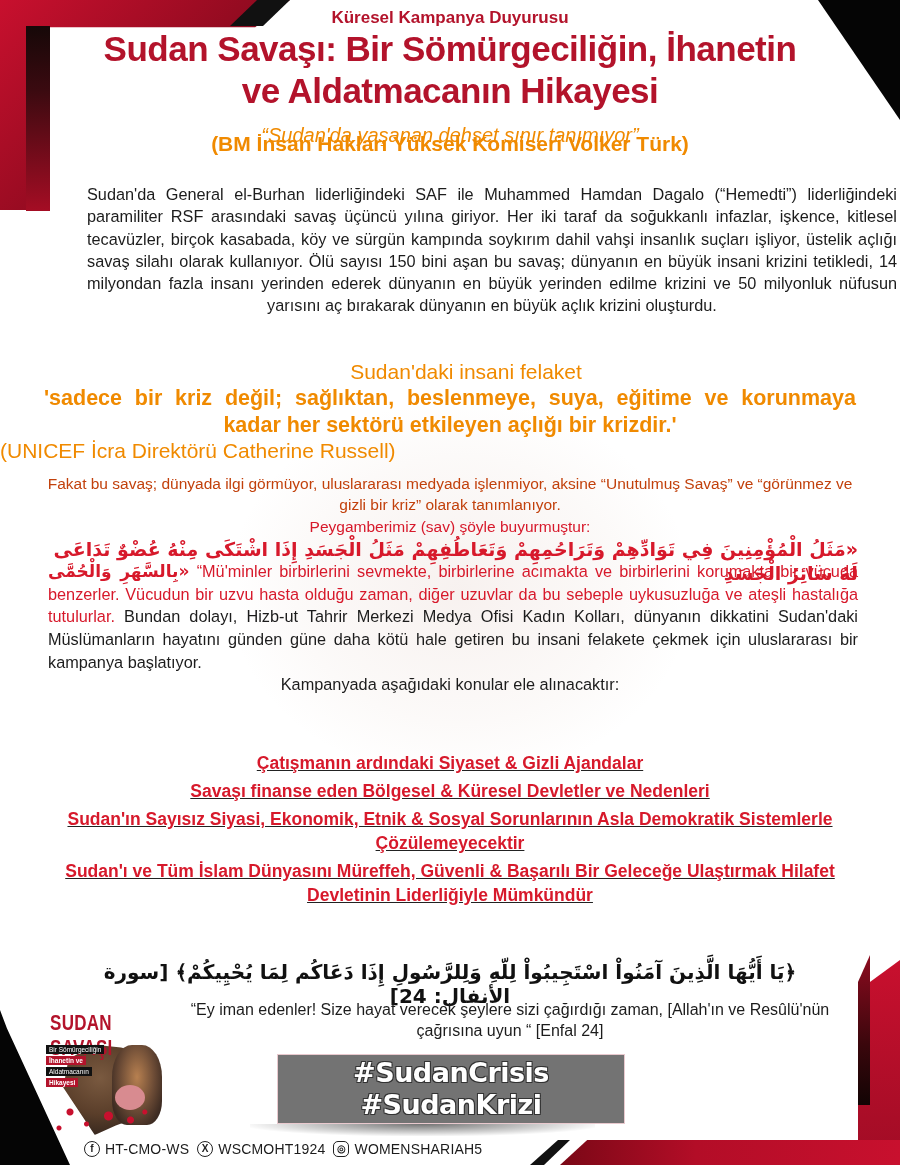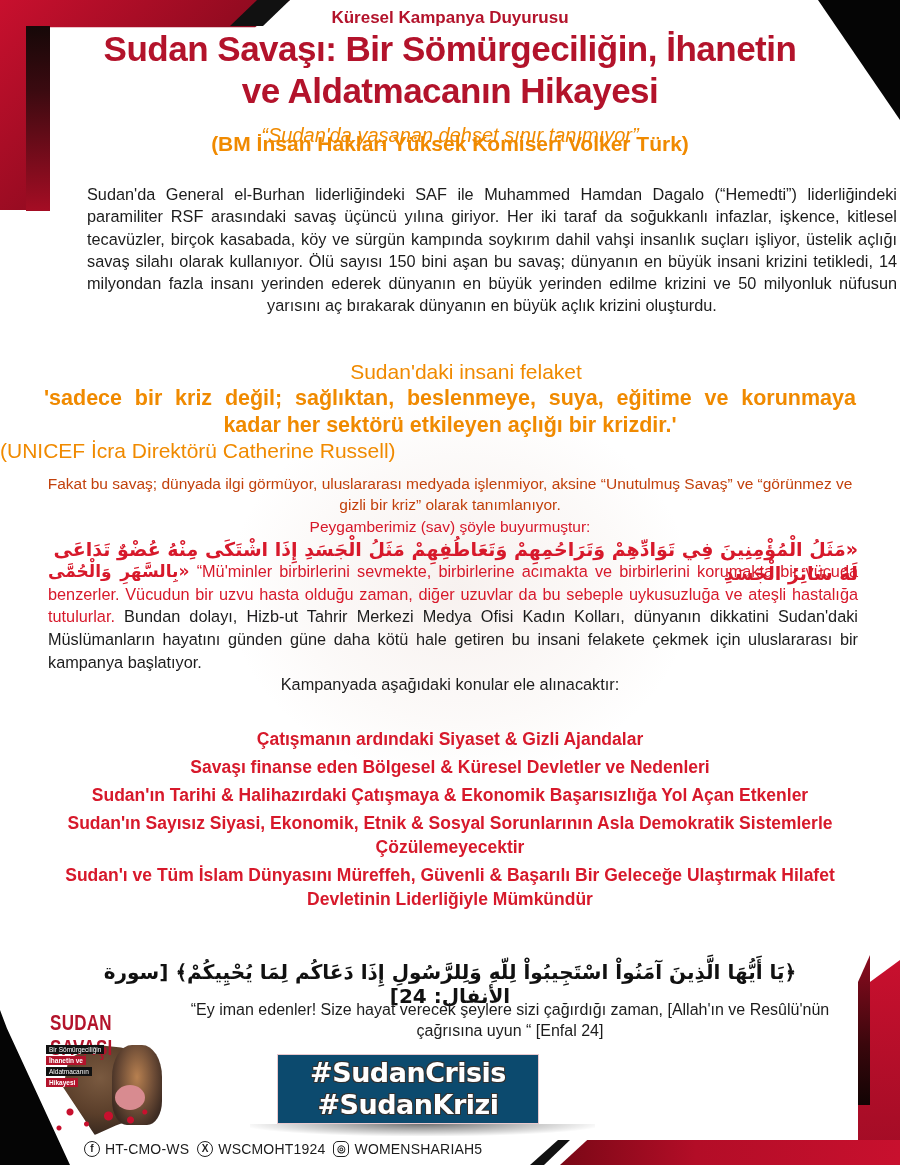--- a/index.html
+++ b/index.html
@@ -121,21 +121,21 @@
   .hadith-block .ar-inline {
     color: #d7192b; font-weight: 700; font-size: 17px; font-family: "DejaVu Sans", sans-serif;
   }
   .hadith-block .red { color: #d7192b; }
   .kampanya {
     position: absolute; top: 675px; left: 0; width: 900px; text-align: center;
     font-size: 16.3px; color: #1c1c1c;
   }
 
   .topics {
-    position: absolute; top: 727px; left: 60px; width: 780px; list-style: none;
+    position: absolute; top: 751px; left: 60px; width: 780px; list-style: none; text-decoration: underline;
   }
   .topics li {
     text-align: center; color: #d7192b; font-weight: 700; font-size: 17.5px;
     line-height: 24px; margin-bottom: 4px;
   }
 
   .ayah-ar {
     position: absolute; top: 960px; left: 90px; width: 720px; text-align: center;
     direction: rtl; color: #111; font-size: 20px; font-weight: 700;
     font-family: "DejaVu Sans", sans-serif;
@@ -182,22 +182,22 @@
     position: absolute; left: 6px; top: 40px; display: flex; flex-direction: column; gap: 2px;
   }
   .poster-tag {
     font-size: 6.5px; color: #fff; padding: 1px 3px; white-space: nowrap; width: fit-content;
   }
   .poster-tag.k { background: #111; }
   .poster-tag.r { background: #b3132b; font-weight: 700; }
 
   
   .hashtags {
-    position: absolute; left: 277px; top: 1054px; width: 262px; height: 70px;
-    background: #0c4a6e; border: 1px solid #e9c9ce;
+    position: absolute; left: 277px; top: 1054px; width: 348px; height: 70px;
+    background: #737373; border: 1px solid #e9c9ce;
     display: flex; flex-direction: column; align-items: center; justify-content: center;
   }
   .hashtags span {
     color: #fff; font-size: 27px; font-weight: 700; line-height: 32px;
     font-family: "DejaVu Sans", sans-serif; letter-spacing: -0.5px;
     text-shadow: 1px 1px 0 #333, -1px -1px 0 #333, 1px -1px 0 #333, -1px 1px 0 #333;
   }
   .hashtag-shadow {
     position: absolute; left: 250px; top: 1124px; width: 345px; height: 12px;
     background: radial-gradient(ellipse at 50% 0%, rgba(0,0,0,0.55) 0%, rgba(0,0,0,0.15) 55%, rgba(0,0,0,0) 75%);
@@ -249,21 +249,20 @@
   <div class="hadith-ar">«مَثَلُ الْمُؤْمِنِينَ فِي تَوَادِّهِمْ وَتَرَاحُمِهِمْ وَتَعَاطُفِهِمْ مَثَلُ الْجَسَدِ إِذَا اشْتَكَى مِنْهُ عُضْوٌ تَدَاعَى لَهُ سَائِرُ الْجَسَدِ</div>
   <p class="hadith-block">
     <span class="ar-inline">بِالسَّهَرِ وَالْحُمَّى»</span>
     <span class="red">“Mü'minler birbirlerini sevmekte, birbirlerine acımakta ve birbirlerini korumakta bir vücuda benzerler. Vücudun bir uzvu hasta olduğu zaman, diğer uzuvlar da bu sebeple uykusuzluğa ve ateşli hastalığa tutulurlar.</span><span> Bundan dolayı, Hizb-ut Tahrir Merkezi Medya Ofisi Kadın Kolları, dünyanın dikkatini Sudan'daki Müslümanların hayatını günden güne daha kötü hale getiren bu insani felakete çekmek için uluslararası bir kampanya başlatıyor.</span>
   </p>
   <div class="kampanya">Kampanyada aşağıdaki konular ele alınacaktır:</div>
 
   <ul class="topics">
     <li>Çatışmanın ardındaki Siyaset &amp; Gizli Ajandalar</li>
     <li>Savaşı finanse eden Bölgesel &amp; Küresel Devletler ve Nedenleri</li>
-    <li>Sudan'ın Tarihi &amp; Halihazırdaki Çatışmaya &amp; Ekonomik Başarısızlığa Yol Açan Etkenler</li>
     <li>Sudan'ın Sayısız Siyasi, Ekonomik, Etnik &amp; Sosyal Sorunlarının Asla Demokratik Sistemlerle Çözülemeyecektir</li>
     <li>Sudan'ı ve Tüm İslam Dünyasını Müreffeh, Güvenli &amp; Başarılı Bir Geleceğe Ulaştırmak Hilafet Devletinin Liderliğiyle Mümkündür</li>
   </ul>
 
   <div class="ayah-ar">﴿يَا أَيُّهَا الَّذِينَ آمَنُواْ اسْتَجِيبُواْ لِلّهِ وَلِلرَّسُولِ إِذَا دَعَاكُم لِمَا يُحْيِيكُمْ﴾ [سورة الأنفال: 24]</div>
   <div class="ayah-tr">“Ey iman edenler! Size hayat verecek şeylere sizi çağırdığı zaman, [Allah'ın ve Resûlü'nün çağrısına uyun “ [Enfal 24]</div>
 
   <div class="poster">
     <div class="poster-map"></div>
     <div class="poster-mother"></div>

